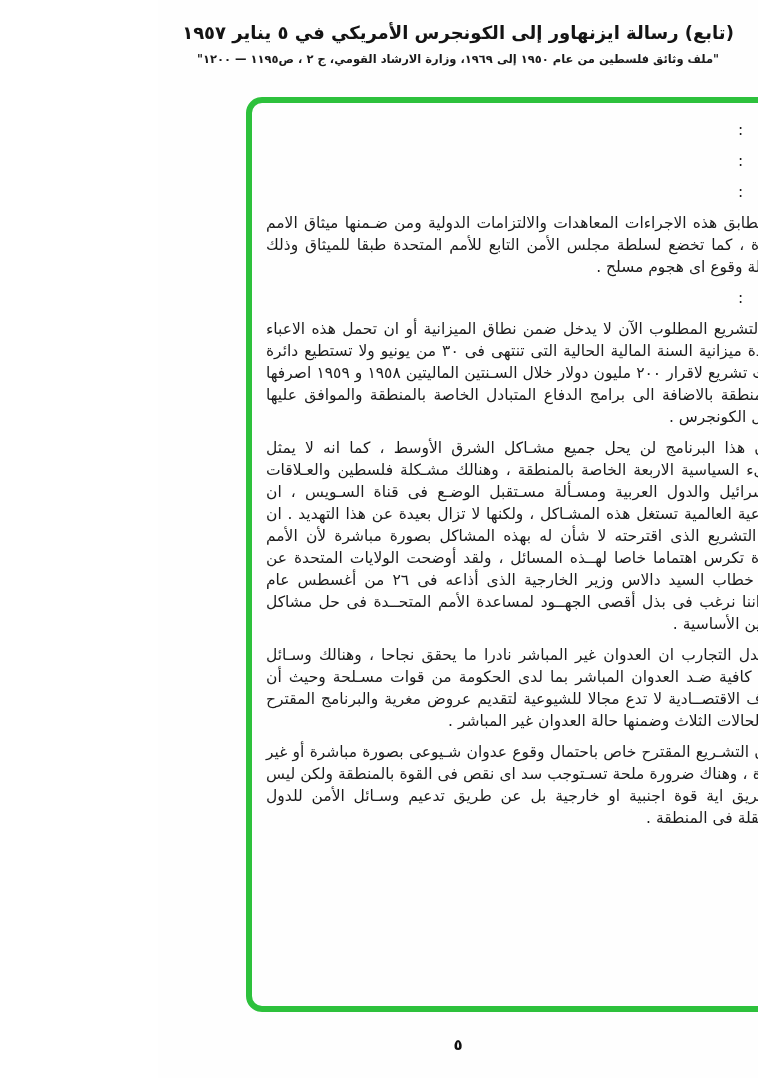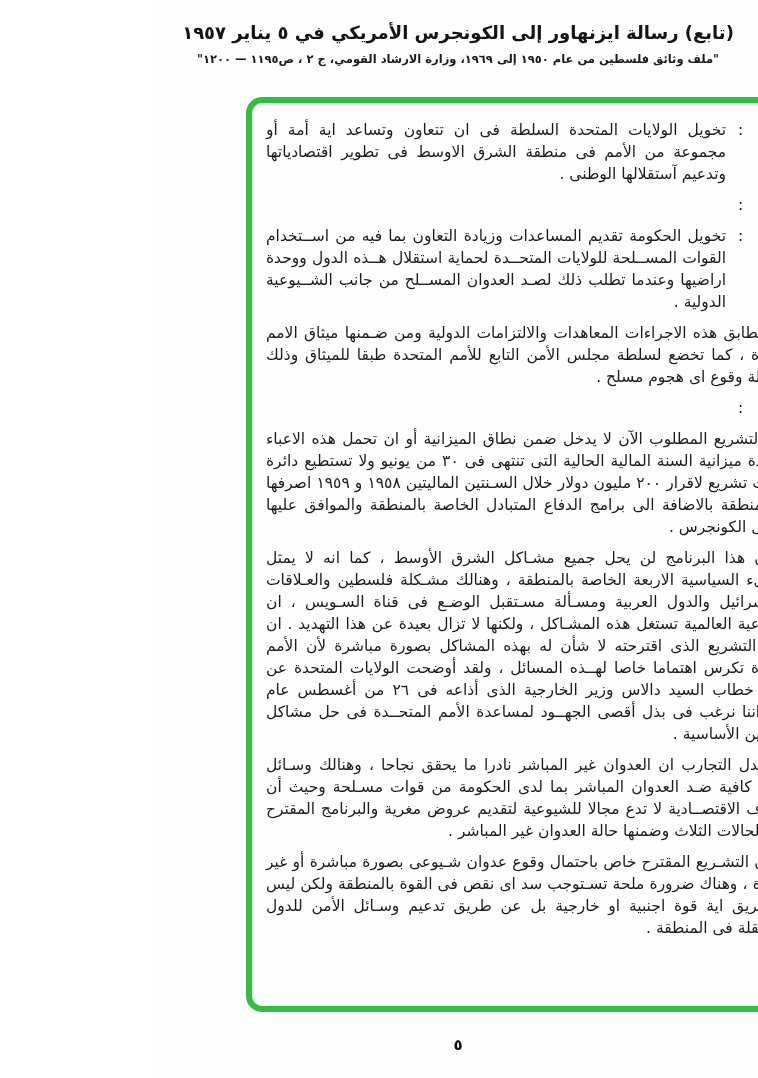--- a/index.html
+++ b/index.html
@@ -92,36 +92,34 @@
     <div class="doc-source">"ملف وثائق فلسطين من عام ١٩٥٠ إلى ١٩٦٩، وزارة الارشاد القومي، ج ٢ ، ص١١٩٥ — ١٢٠٠"</div>
   </div>
 
   <div class="doc-box">
 
     <div class="block clause">
       <span class="clause-label">
         <span>اولا</span>
         <span>:</span>
       </span>
-      <span class="clause-text">تخويل الولايات المتحدة السلطة فى ان تتعاون وتساعد اية أمة أو مجموعة من الأمم فى منطقة الشرق الاوسط فى تطوير اقتصادياتها وتدعيم آستقلالها الوطنى .</span>
     </div>
 
     <div class="block clause">
       <span class="clause-label">
         <span>ثانيا</span>
         <span>:</span>
       </span>
     </div>
 
     <div class="block clause">
       <span class="clause-label">
         <span>مغرية</span>
         <span>:</span>
       </span>
-      <span class="clause-text">تخويل الحكومة تقديم المساعدات وزيادة التعاون بما فيه من اســتخدام القوات المســلحة للولايات المتحــدة لحماية استقلال هــذه الدول ووحدة اراضيها وعندما تطلب ذلك لصـد العدوان المســلح من جانب الشــيوعية الدولية .</span>
     </div>
 
     <div class="block paragraph">وتطابق هذه الاجراءات المعاهدات والالتزامات الدولية ومن ضـمنها ميثاق الامم المتحدة ، كما تخضع لسلطة مجلس الأمن التابع للأمم المتحدة طبقا للميثاق وذلك فى حالة وقوع اى هجوم مسلح .</div>
 
     <div class="block clause">
       <span class="clause-label">
         <span>للأمم</span>
         <span>:</span>
       </span>
     </div>

